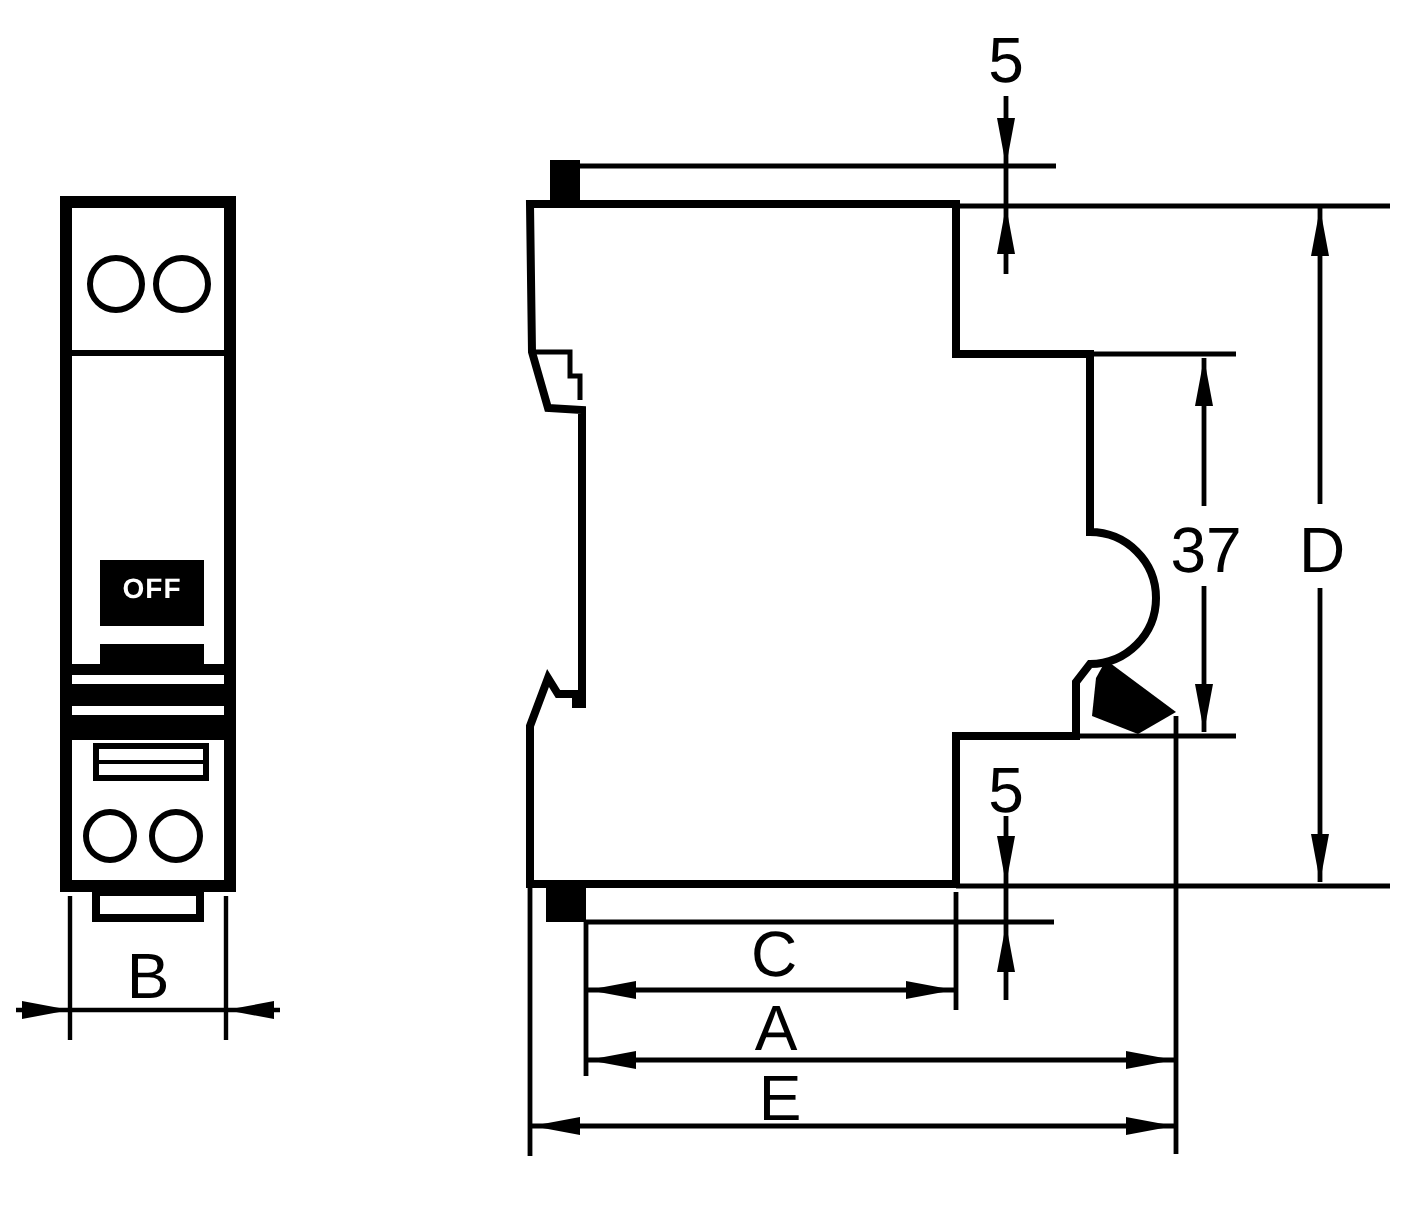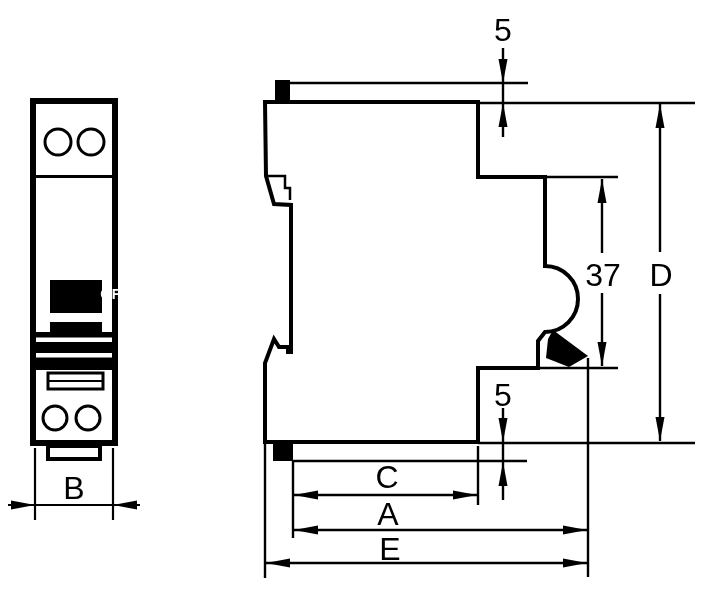--- a/index.html
+++ b/index.html
@@ -21,21 +21,20 @@
   }
   .toggle-label{
     position:absolute;
     left:50px;top:287px;width:52px;
     font-size:14px;font-weight:bold;
     line-height:1;
     color:#ffffff;
     text-align:center;
     letter-spacing:0.5px;
     user-select:none;
-    margin-left:39px;
   }
 </style>
 </head>
 <body>
 
 <div id="canvas">
 
   <svg id="linework" width="714" height="614" viewBox="0 0 714 614">
 
     <g>

